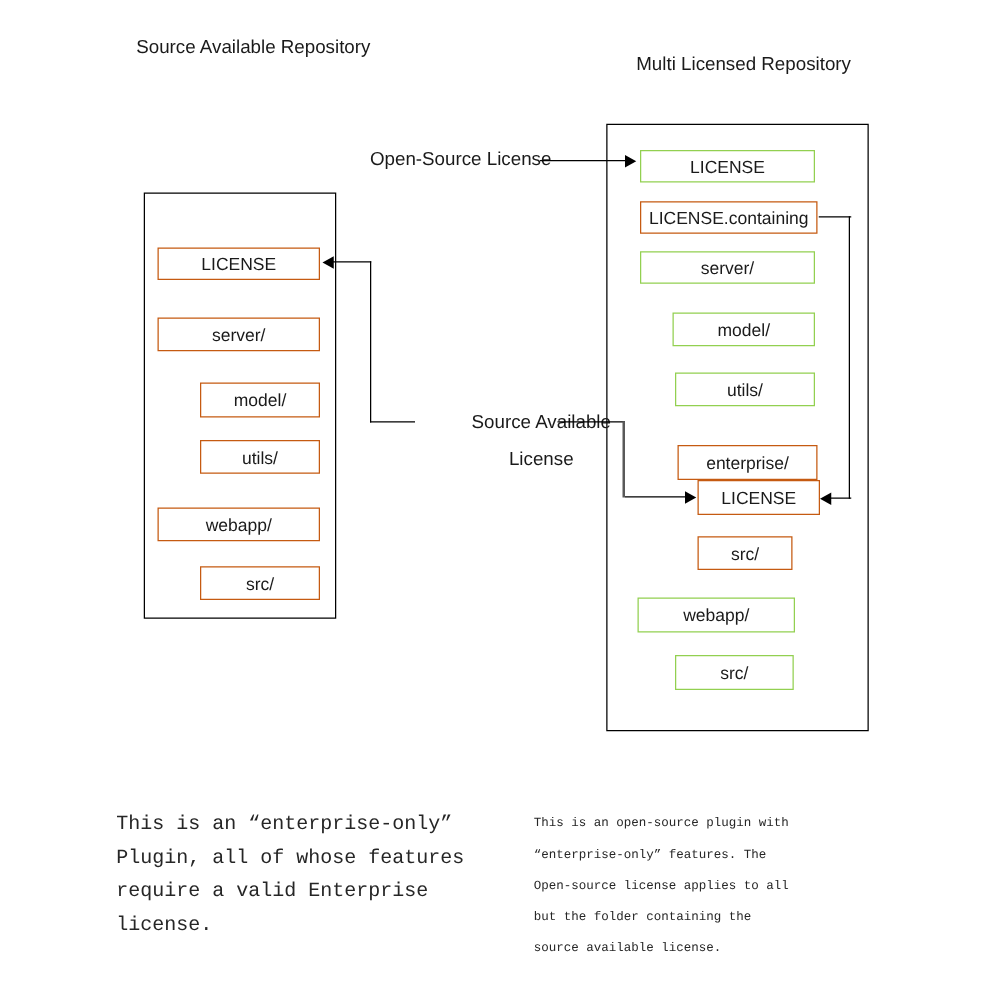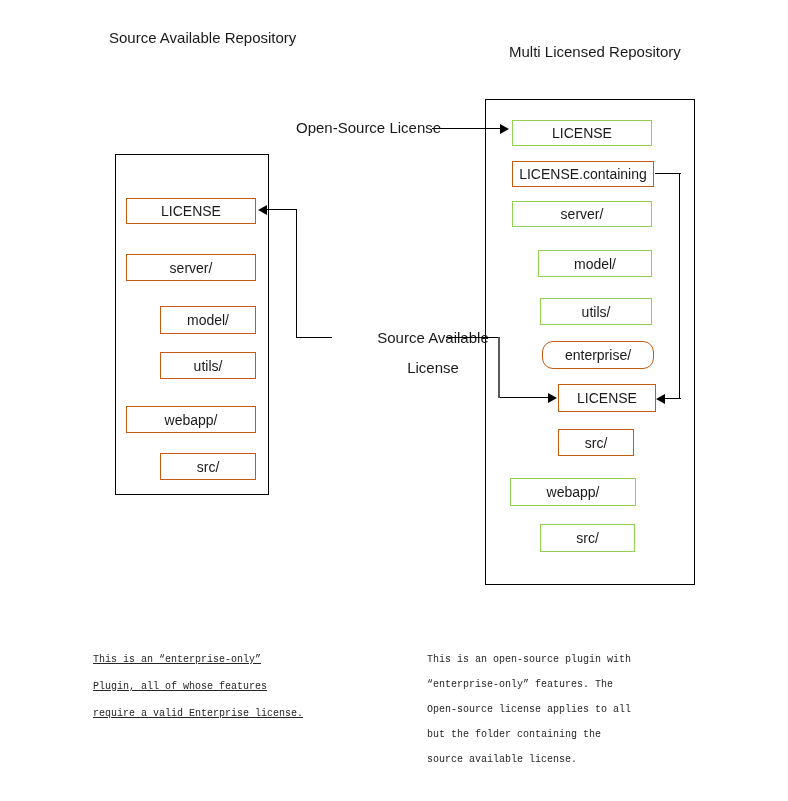--- a/index.html
+++ b/index.html
@@ -64,21 +64,21 @@
     border-top: 5px solid transparent;
     border-bottom: 5px solid transparent;
     border-right: 9px solid var(--line, #000);
   }
   .note {
     position: absolute;
     font-family: "Liberation Mono", monospace;
     white-space: pre-line;
     color: #262626;
   }
-  #note-left  { font-size: 10px; line-height: 27px; text-decoration: underline; }
+  #note-left  { font-size: 16px; line-height: 27px; }
   #note-right { font-size: 10px; line-height: 25px; }
 </style>
 </head>
 <body>
 
 <div id="page">
 
   <div class="repo-title" style="left:109px; top:29px;">Source Available Repository</div>
   <div class="repo-title" style="left:509px; top:43px;">Multi Licensed Repository</div>
 
@@ -90,21 +90,21 @@
     <div class="filebox orange" style="left:10px; top:251px; width:128px; height:25px;">webapp/</div>
     <div class="filebox orange" style="left:44px; top:298px; width:94px; height:25px;">src/</div>
   </div>
 
   <div class="repo-box" style="left:485px; top:99px; width:208px; height:484px;">
     <div class="filebox green" style="left:26px; top:20px; width:138px; height:24px;">LICENSE</div>
     <div class="filebox orange" style="left:26px; top:61px; width:140px; height:24px;">LICENSE.containing</div>
     <div class="filebox green" style="left:26px; top:101px; width:138px; height:24px;">server/</div>
     <div class="filebox green" style="left:52px; top:150px; width:112px; height:25px;">model/</div>
     <div class="filebox green" style="left:54px; top:198px; width:110px; height:25px;">utils/</div>
-    <div class="filebox orange" style="left:56px; top:241px; width:110px; height:26px;border-radius:11px;">enterprise/</div>
+    <div class="filebox orange" style="left:56px; top:256px; width:110px; height:26px;">enterprise/</div>
     <div class="filebox orange" style="left:72px; top:284px; width:96px; height:26px;">LICENSE</div>
     <div class="filebox orange" style="left:72px; top:329px; width:74px; height:25px;">src/</div>
     <div class="filebox green" style="left:24px; top:378px; width:124px; height:26px;">webapp/</div>
     <div class="filebox green" style="left:54px; top:424px; width:93px; height:26px;">src/</div>
   </div>
 
   <div class="conn-label" style="left:296px; top:119px;">Open-Source License</div>
   <div class="hline" style="left:432px; top:128px; width:68px;"></div>
   <div class="arrow-right" style="left:500px; top:124px;"></div>
 

